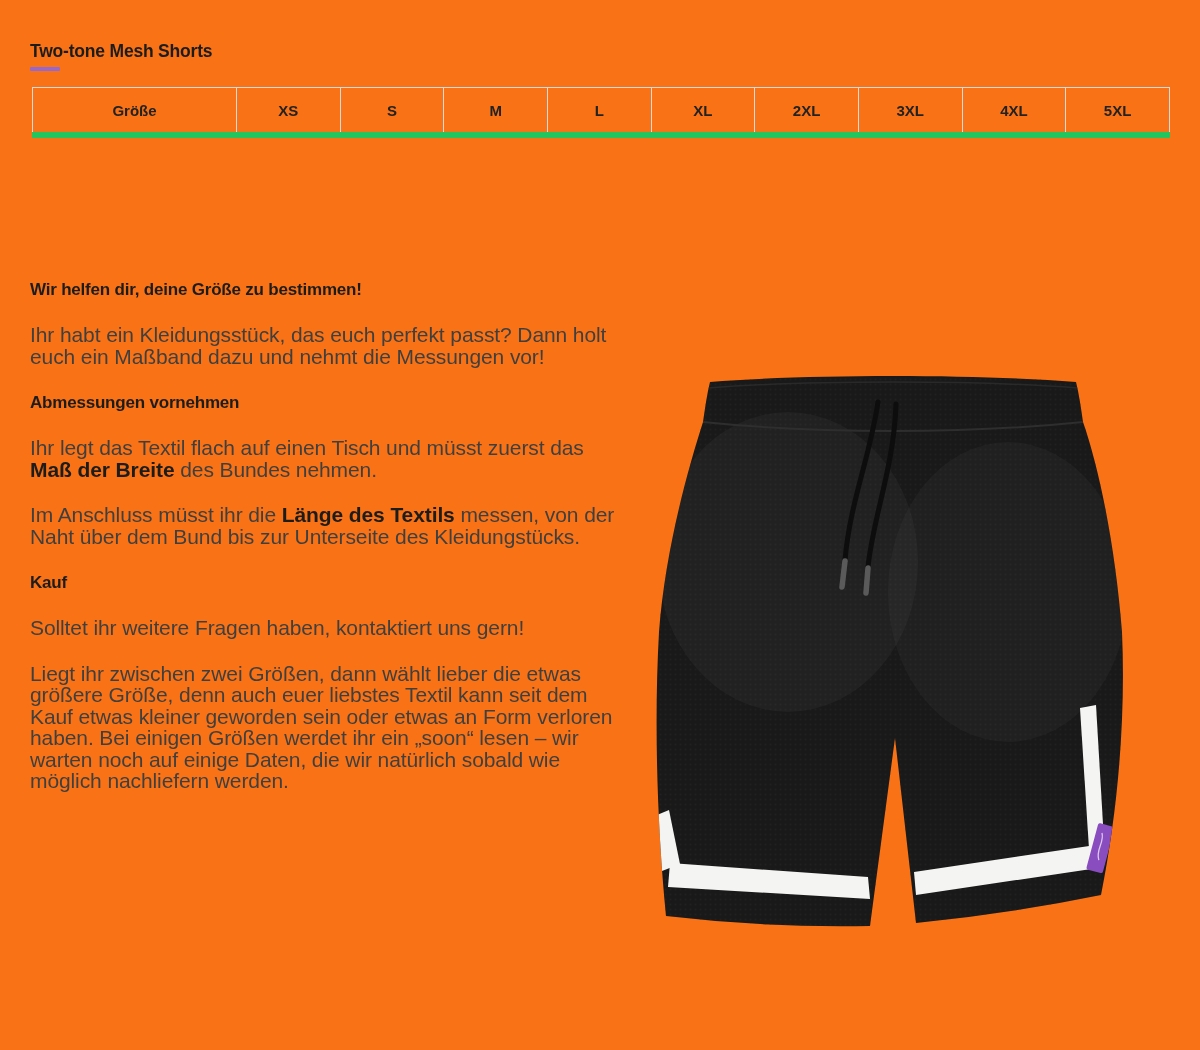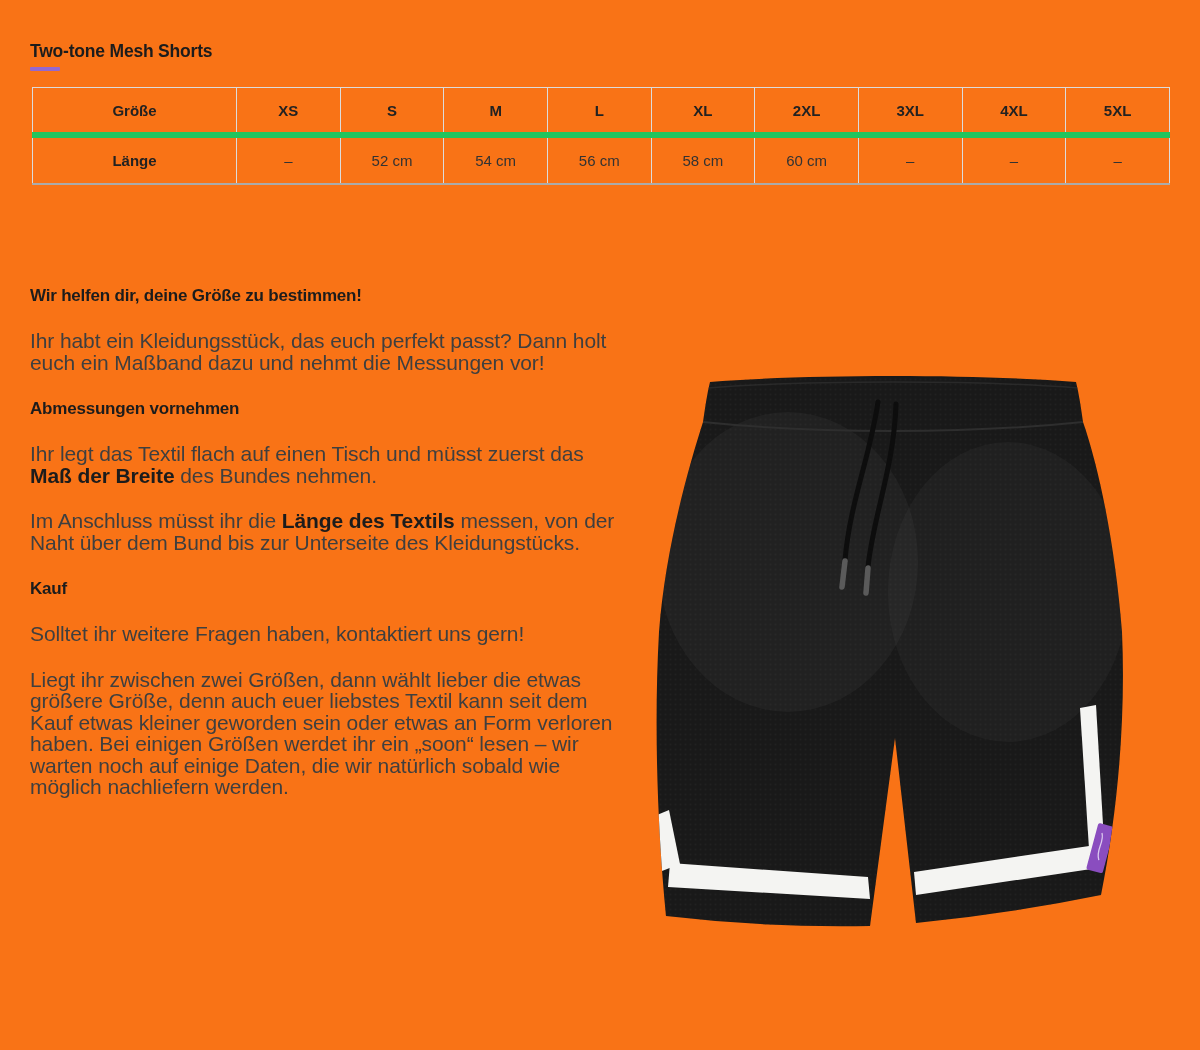--- a/index.html
+++ b/index.html
@@ -11,21 +11,21 @@
   table.size-table{position:absolute;left:32px;top:87px;width:1138px;border-collapse:collapse;
      table-layout:fixed;font-size:15px;}
   table.size-table col.lbl{width:204px;}
   table.size-table th,table.size-table td{border:1px solid #dcdcdc;text-align:center;
      font-weight:400;color:#333;padding:0;}
   table.size-table thead th{height:44px;font-weight:700;color:#222;}
   table.size-table thead tr{border-bottom:6px solid #22c55e;}
   table.size-table tbody tr{height:49px;}
   table.size-table tbody th{font-weight:700;color:#222;}
   table.size-table tbody tr:last-child{border-bottom:2px solid #ababab;}
-  .text-col{position:absolute;left:30px;top:286px;width:600px;}
+  .text-col{position:absolute;left:30px;top:280px;width:600px;}
   .text-col h2{margin:26px 0 24px;font-size:17px;line-height:20px;font-weight:700;
      color:#1c1c1c;letter-spacing:-0.2px;}
   .text-col h2:first-child{margin-top:0;}
   .text-col p{margin:0 0 24px;font-size:21px;line-height:21.5px;color:#3f3f3f;
      letter-spacing:-0.1px;}
   .text-col p b{color:#1c1c1c;}
   .product{position:absolute;left:648px;top:362px;width:488px;height:578px;}
 </style>
 </head>
 <body>
@@ -56,32 +56,20 @@
         <th>M</th>
         <th>L</th>
         <th>XL</th>
         <th>2XL</th>
         <th>3XL</th>
         <th>4XL</th>
         <th>5XL</th>
       </tr>
     </thead>
     <tbody>
-      <tr>
-        <th>Länge</th>
-        <td>–</td>
-        <td>52 cm</td>
-        <td>54 cm</td>
-        <td>56 cm</td>
-        <td>58 cm</td>
-        <td>60 cm</td>
-        <td>–</td>
-        <td>–</td>
-        <td>–</td>
-      </tr>
     </tbody>
   </table>
 
   <div class="text-col">
     <h2>Wir helfen dir, deine Größe zu bestimmen!</h2>
     <p>Ihr habt ein Kleidungsstück, das euch perfekt passt? Dann holt euch ein Maßband dazu und nehmt die Messungen vor!</p>
 
     <h2>Abmessungen vornehmen</h2>
     <p><span>Ihr legt das Textil flach auf einen Tisch und müsst zuerst das </span><b>Maß der Breite</b><span> des Bundes nehmen.</span></p>
     <p><span>Im Anschluss müsst ihr die </span><b>Länge des Textils</b><span> messen, von der Naht über dem Bund bis zur Unterseite des Kleidungstücks.</span></p>

